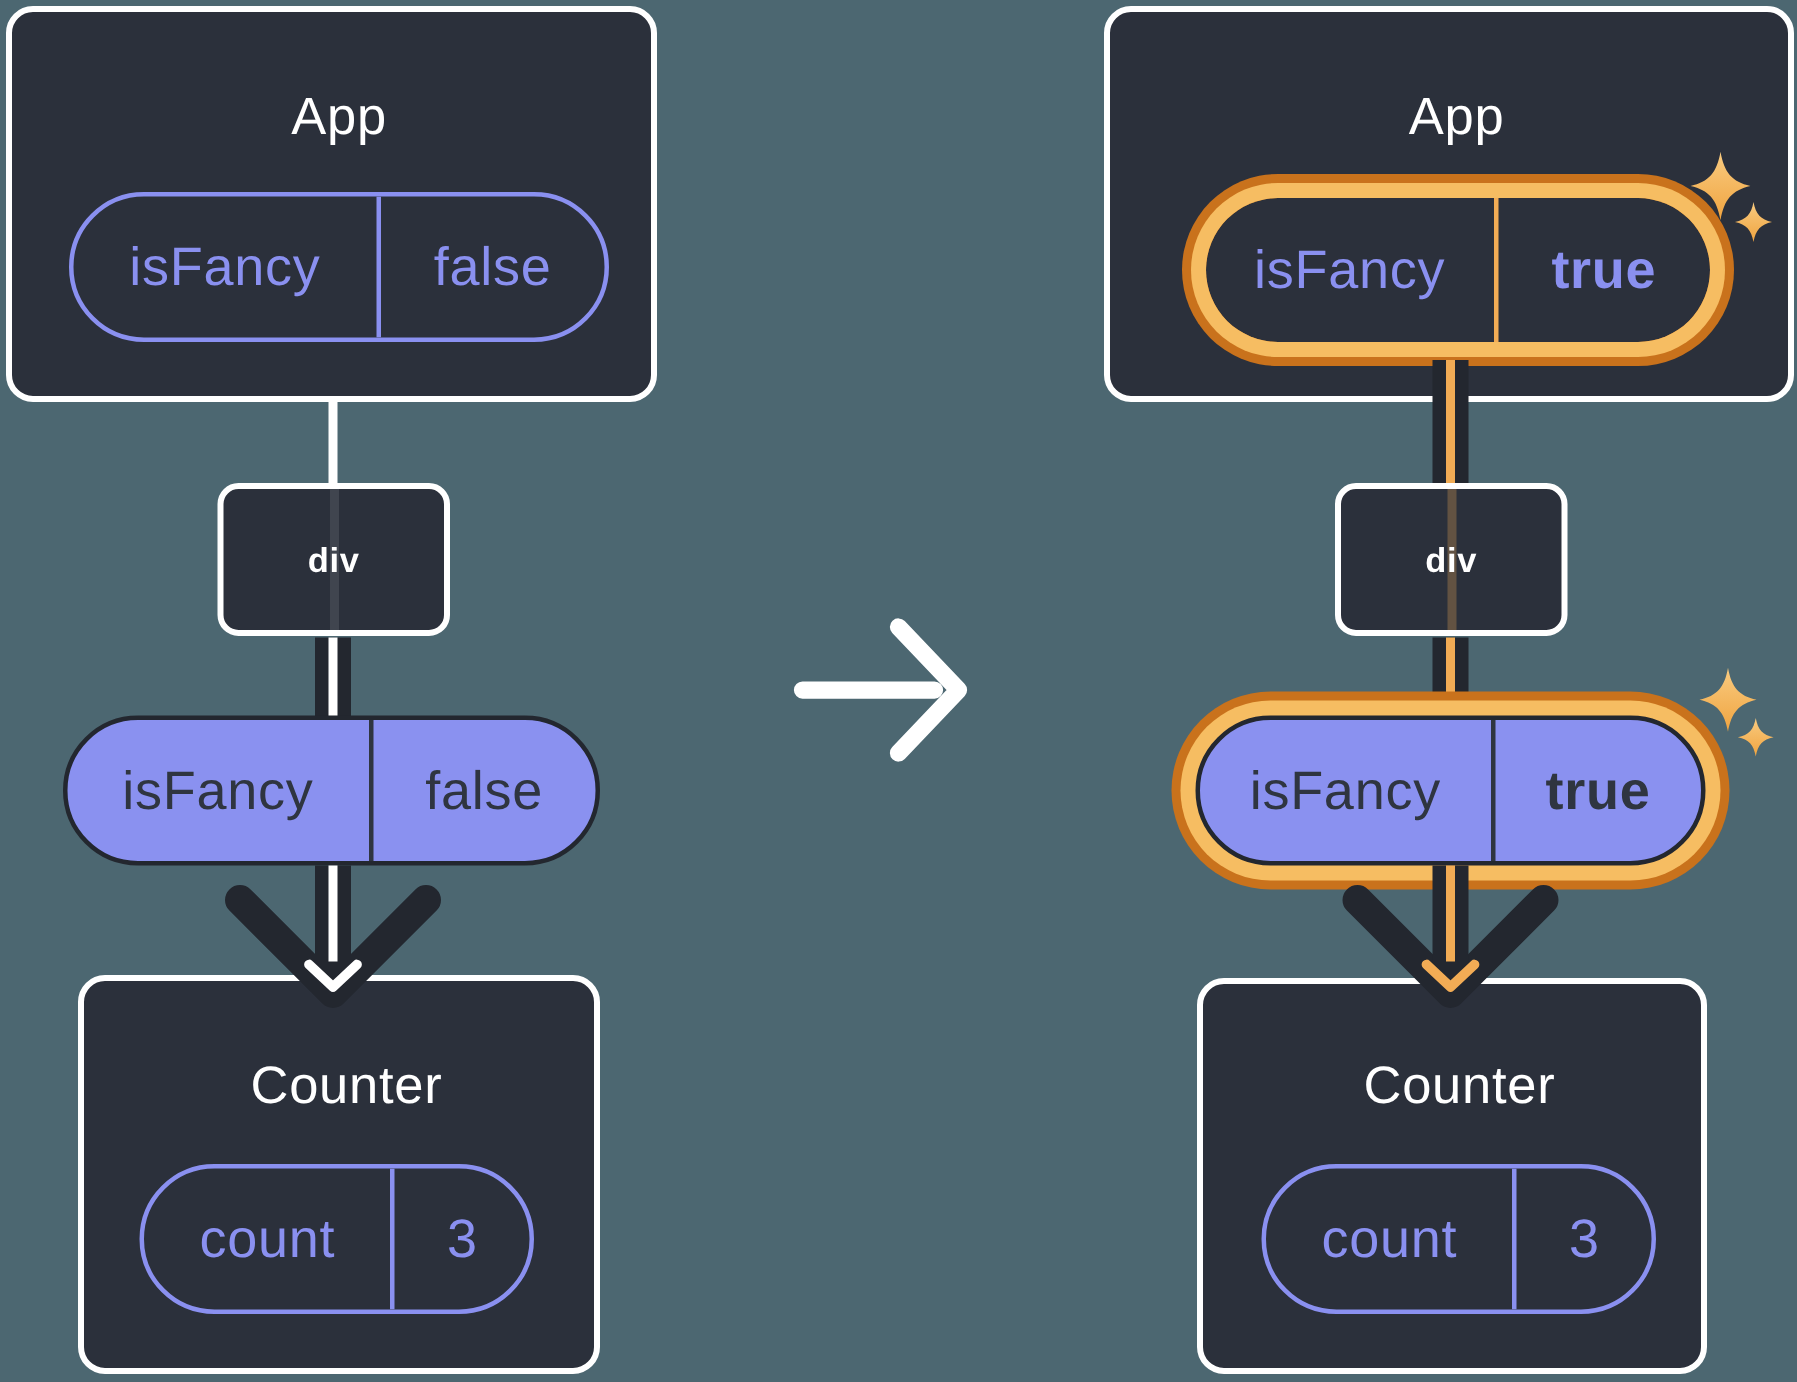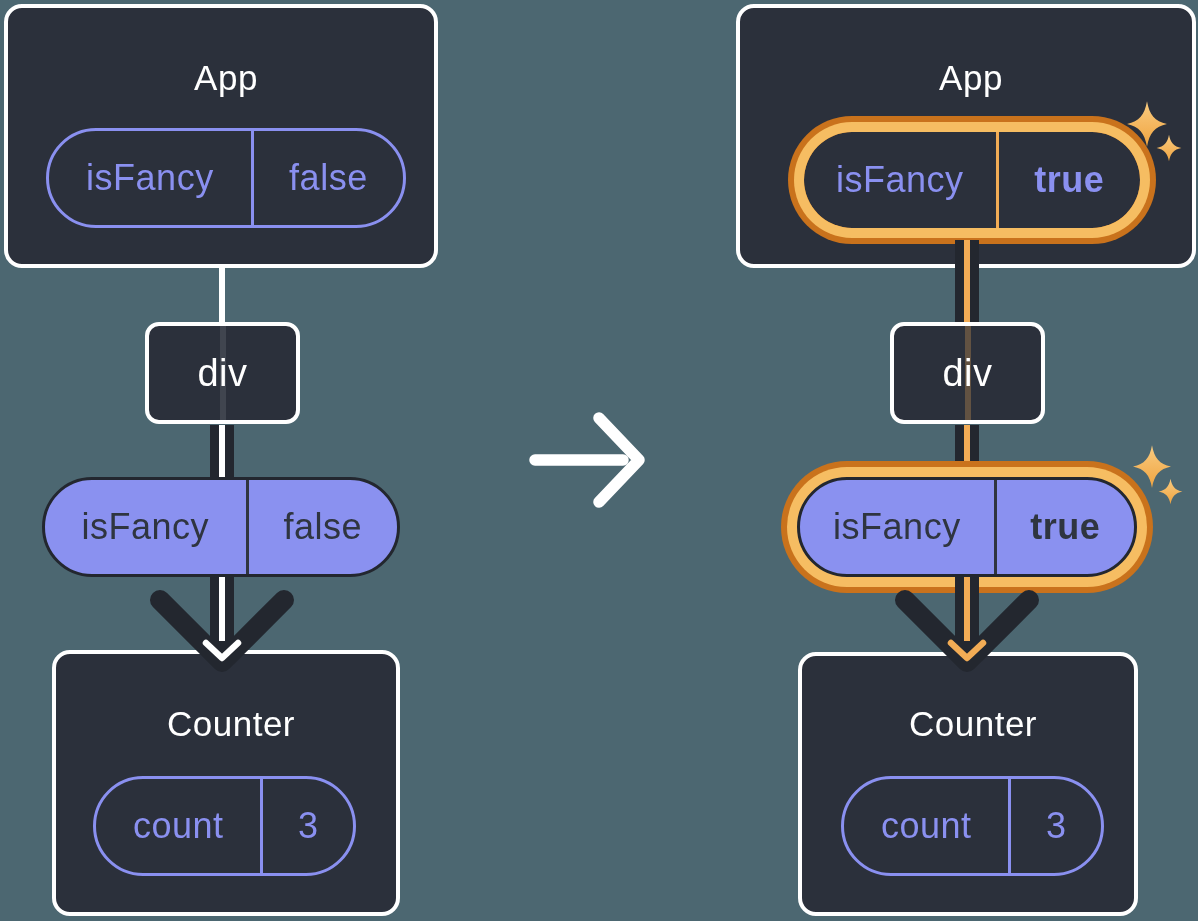--- a/index.html
+++ b/index.html
@@ -8,21 +8,21 @@
     --ink:#23272F; --white:#FFFFFF;
     --orange-dark:#C9721C; --orange-light:#F6BD62; --orange-line:#F2AC55;
   }
   html,body{margin:0;padding:0;}
   body{background:var(--bg);font-family:"Liberation Sans",sans-serif;}
   .canvas{position:relative;width:1198px;height:921px;background:var(--bg);overflow:hidden;}
   .tree{position:absolute;inset:0;}
   .node{position:absolute;background:var(--node-fill);border:4px solid var(--node-border);box-sizing:border-box;}
   .node-title{position:absolute;left:0;right:0;text-align:center;font-size:35px;line-height:36px;font-weight:500;color:var(--white);letter-spacing:.5px;padding-left:10px;}
   .tag-node{display:flex;align-items:center;justify-content:center;}
-  .tag-label{font-size:38px;font-weight:400;color:var(--white);letter-spacing:.5px;position:relative;z-index:2;}
+  .tag-label{font-size:23px;font-weight:700;color:var(--white);letter-spacing:.5px;position:relative;z-index:2;}
   .stripe{position:absolute;left:50%;top:0;bottom:0;width:6px;transform:translateX(-50%);z-index:1;}
   .stripe-white{background:rgba(255,255,255,.10);}
   .stripe-orange{background:rgba(242,172,85,.28);}
   .pill{position:absolute;display:flex;align-items:stretch;border-radius:999px;box-sizing:border-box;overflow:hidden;font-size:36px;font-weight:500;letter-spacing:.5px;}
   .pill .cell{display:flex;align-items:center;justify-content:center;}
   .pill .divider{width:3px;}
   .pill.outline{border:3px solid var(--purple);color:var(--purple);}
   .pill.outline .divider{background:var(--purple);}
   .pill.solid{background:var(--purple-fill);border:3px solid var(--ink);color:var(--dark-text);}
   .pill.solid .divider{background:var(--dark-text);}

